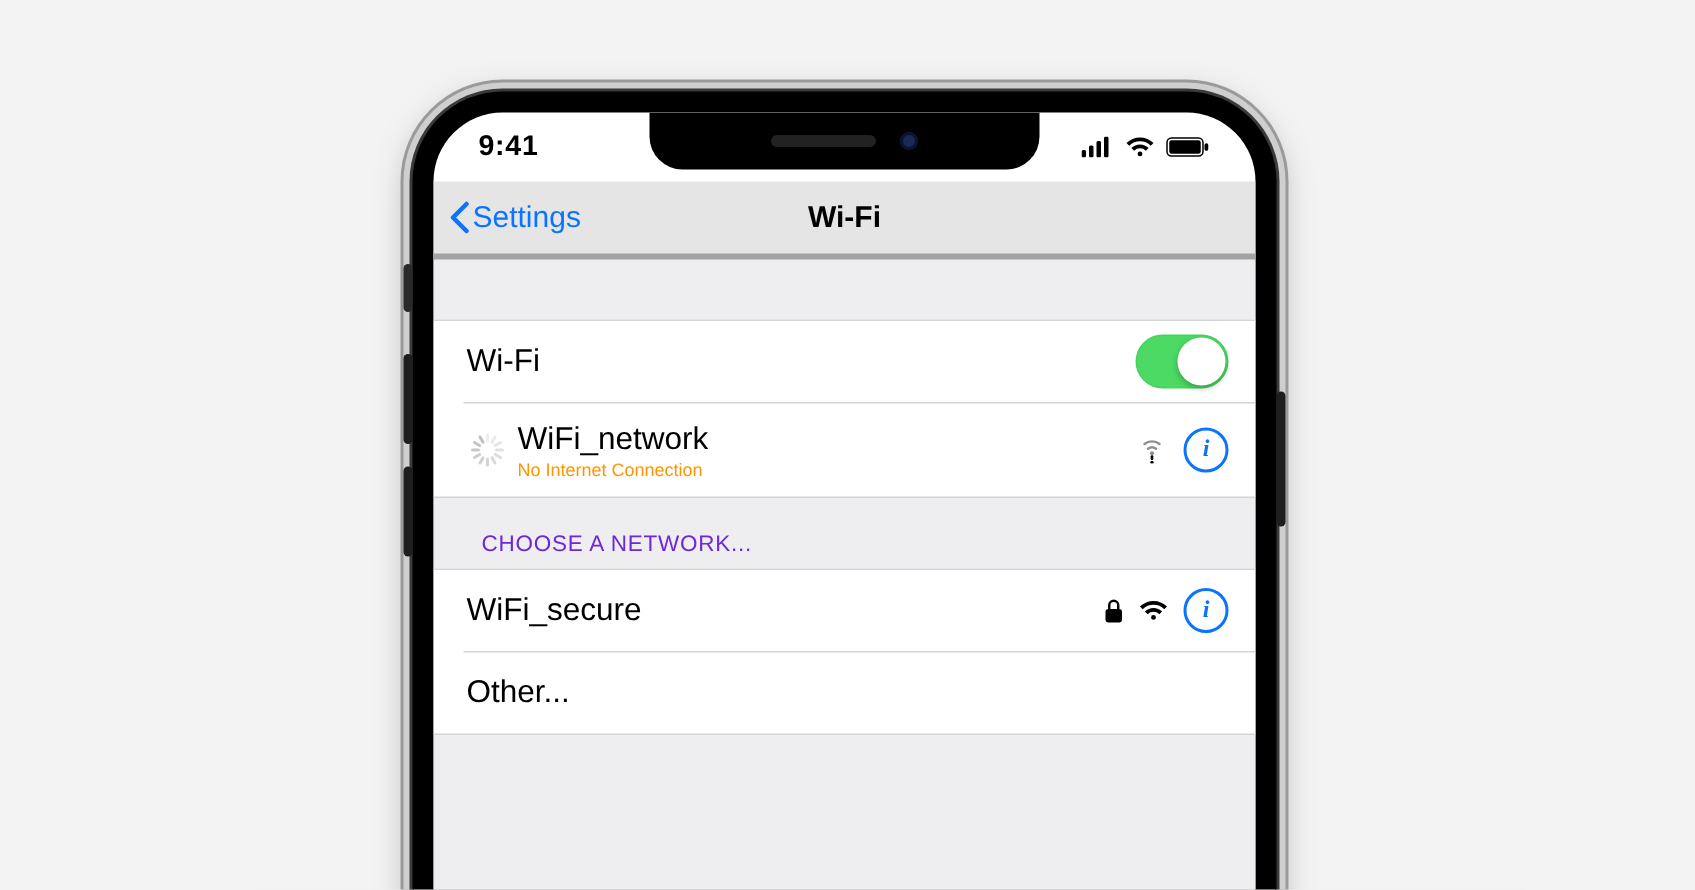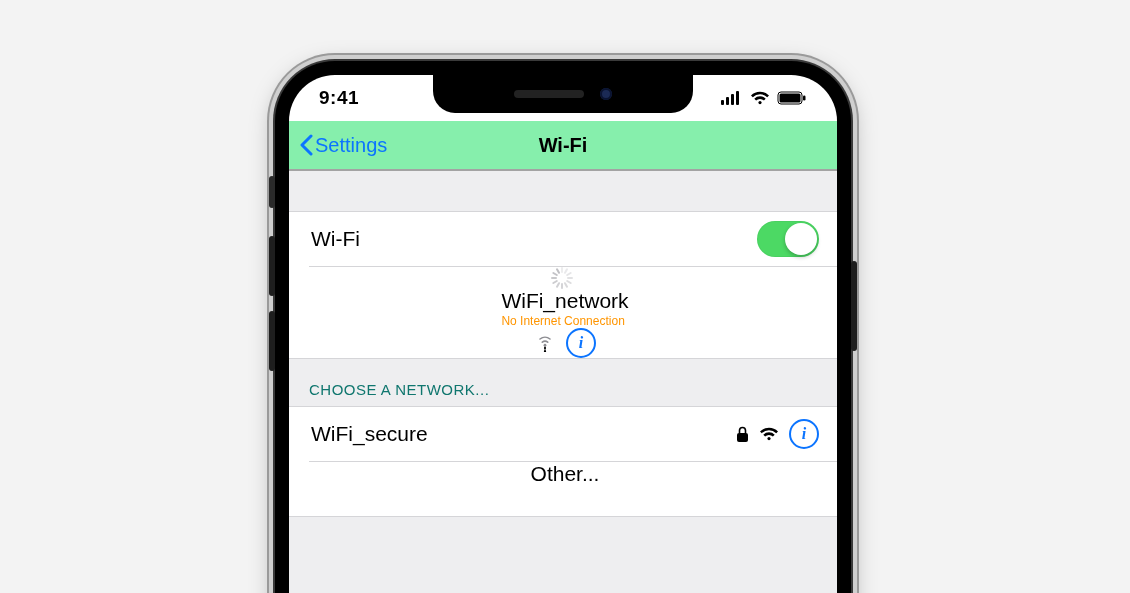--- a/index.html
+++ b/index.html
@@ -28,36 +28,36 @@
   .btn-side{position:absolute;background:#1e1e1e;border-radius:3px;}
   .btn-mute{left:-6px;top:115px;width:6px;height:32px;background:#2a2a2a;}
   .btn-volup{left:-6px;top:175px;width:6px;height:60px;}
   .btn-voldn{left:-6px;top:250px;width:6px;height:60px;}
   .btn-power{right:-6px;top:200px;width:6px;height:90px;}
   
   .status-bar{position:relative;height:46px;display:flex;align-items:center;justify-content:space-between;padding:0 30px;}
   .status-bar .time{font-weight:600;font-size:19px;letter-spacing:.5px;}
   .status-right{display:flex;align-items:center;gap:7px;}
   
-  .navbar{position:relative;height:48px;border-bottom:2px solid #a3a3a3;background:#86efac;display:flex;align-items:center;justify-content:center;}
+  .navbar{position:relative;height:48px;border-bottom:4px solid #a3a3a3;background:#e5e5e5;display:flex;align-items:center;justify-content:center;}
   .navbar .title{font-weight:600;font-size:20px;}
   .navbar .back{position:absolute;left:10px;top:0;bottom:0;display:flex;align-items:center;color:#0b74ff;font-size:20px;cursor:pointer;}
   .navbar .back svg{margin-right:2px;}
   
   .content{background:#eeeef0;height:calc(100% - 94px);overflow:hidden;}
   .spacer{height:40px;}
   .section{background:#fff;border-top:1px solid #d5d5d8;border-bottom:1px solid #d5d5d8;}
   .row{display:flex;align-items:center;min-height:54px;padding:0 18px 0 22px;position:relative;}
-  .row+.row{border-top:1px solid #d5d5d8;margin-left:20px;padding-left:2px;flex-direction:column;}
+  .row+.row{border-top:1px solid #d5d5d8;margin-left:20px;padding-left:2px;}
   .row .leading{width:28px;display:flex;align-items:center;justify-content:center;margin-right:6px;}
   .row .body{flex:1;min-width:0;}
   .row .label{font-size:21px;color:#000;}
   .row .sublabel{font-size:12px;color:#ff9500;margin-top:1px;}
   .row .trailing{display:flex;align-items:center;gap:10px;}
-  .section-header{padding:22px 20px 8px;font-size:15px;letter-spacing:.5px;color:#0f766e;}
+  .section-header{padding:22px 32px 8px;font-size:15px;letter-spacing:.5px;color:#6d28d9;}
   
   .toggle{width:62px;height:36px;border-radius:18px;background:#4cd964;position:relative;box-shadow:inset 0 0 0 1px rgba(0,0,0,.04);}
   .toggle .knob{position:absolute;right:2px;top:2px;width:32px;height:32px;border-radius:50%;background:#fff;box-shadow:0 2px 4px rgba(0,0,0,.25);}
   
   .info-btn{width:26px;height:26px;border:2px solid #0b74ff;border-radius:50%;color:#0b74ff;display:flex;align-items:center;justify-content:center;font-family:Georgia,serif;font-style:italic;font-weight:600;font-size:16px;line-height:1;}
   
   .spinner{width:22px;height:22px;position:relative;}
   .spinner span{position:absolute;left:10px;top:0;width:2px;height:6px;border-radius:1px;background:#b9b9bd;transform-origin:1px 11px;}
   
   svg{display:block;}

